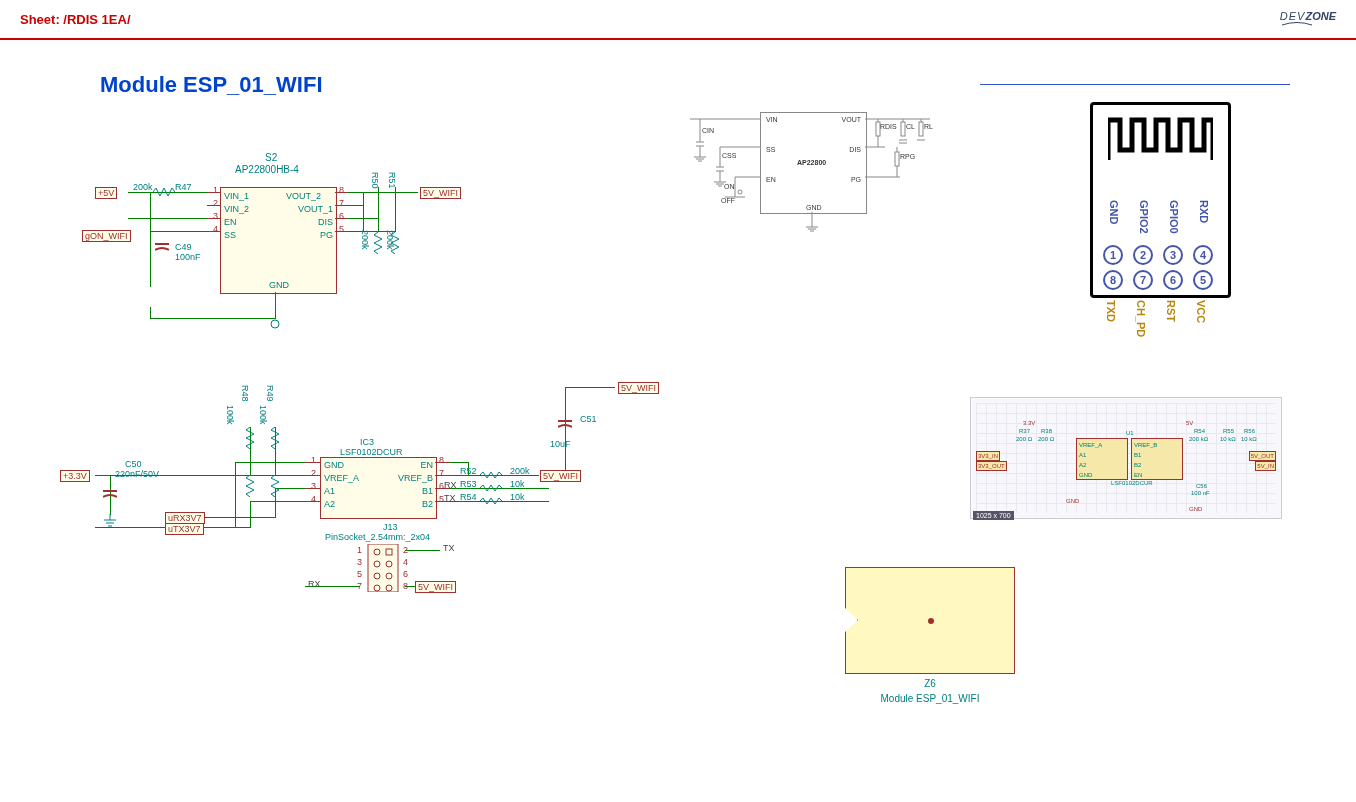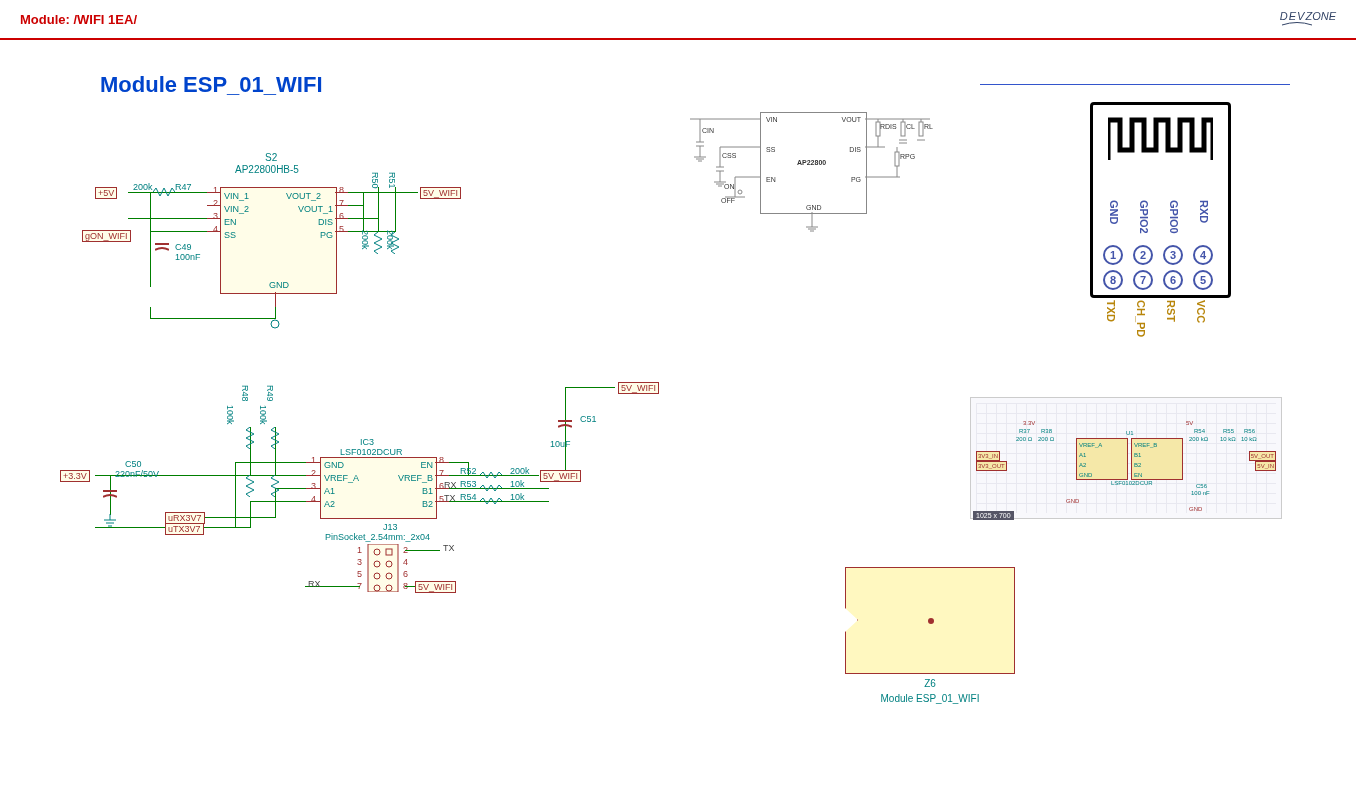--- a/index.html
+++ b/index.html
@@ -24,21 +24,21 @@
     color: #c00;
     font-weight: bold;
     font-size: 13px;
   }
   .logo {
     font-size: 11px;
     color: #346;
     font-style: italic;
   }
   .logo .dev { font-weight: normal; letter-spacing: 1px; }
-  .logo .zone { font-weight: normal; text-align: right; }
+  .logo .zone { font-weight: bold; text-align: right; }
   .content { position: absolute; top: 32px; left: 0; right: 0; bottom: 0; text-decoration: underline; }
   .module-title {
     position: absolute;
     top: 40px;
     left: 100px;
     color: #0044cc;
     font-weight: bold;
     font-size: 22px;
   }
   .hr-line {
@@ -96,37 +96,37 @@
   .z6-notch { position: absolute; left: -1px; top: 40px; width: 12px; height: 24px; background: #fff; border-right: 1px solid #a03030; clip-path: polygon(0 0, 100% 50%, 0 100%); }
   .z6-dot { position: absolute; left: 82px; top: 50px; width: 6px; height: 6px; background: #a03030; border-radius: 50%; }
   .z6-label { text-align: center; color: #008080; font-size: 10px; margin-top: 4px; }
 
   .teal { color: #008080; }
 </style>
 </head>
 <body>
 
 <div class="header">
-  <span class="sheet-title">Module: /WIFI 1EA/</span>
+  <span class="sheet-title">Sheet: /RDIS 1EA/</span>
   <span class="logo">
     <span class="dev">DEV</span><span class="zone">ZONE</span>
     <svg width="30" height="6" style="display:block;margin-left:2px">
         <path d="M0 3 Q15 -2 30 3" stroke="#346" fill="none" stroke-width="1"></path>
       </svg>
   </span>
 </div>
 
 <div class="content">
 
   <div class="module-title">Module ESP_01_WIFI</div>
   <div class="hr-line"></div>
 
   <div class="s2-block">
     <div class="s2-label" style="top:0;left:170px">S2</div>
-    <div class="s2-label" style="top:12px;left:140px">AP22800HB-5</div>
+    <div class="s2-label" style="top:12px;left:140px">AP22800HB-4</div>
     <div class="s2-ic">
       <span class="pin-text" style="top:3px;left:3px">VIN_1</span>
       <span class="pin-text" style="top:16px;left:3px">VIN_2</span>
       <span class="pin-text" style="top:29px;left:3px">EN</span>
       <span class="pin-text" style="top:42px;left:3px">SS</span>
       <span class="pin-text" style="top:3px;right:15px">VOUT_2</span>
       <span class="pin-text" style="top:16px;right:3px">VOUT_1</span>
       <span class="pin-text" style="top:29px;right:3px">DIS</span>
       <span class="pin-text" style="top:42px;right:3px">PG</span>
       <span class="pin-text" style="bottom:3px;left:48px">GND</span>

